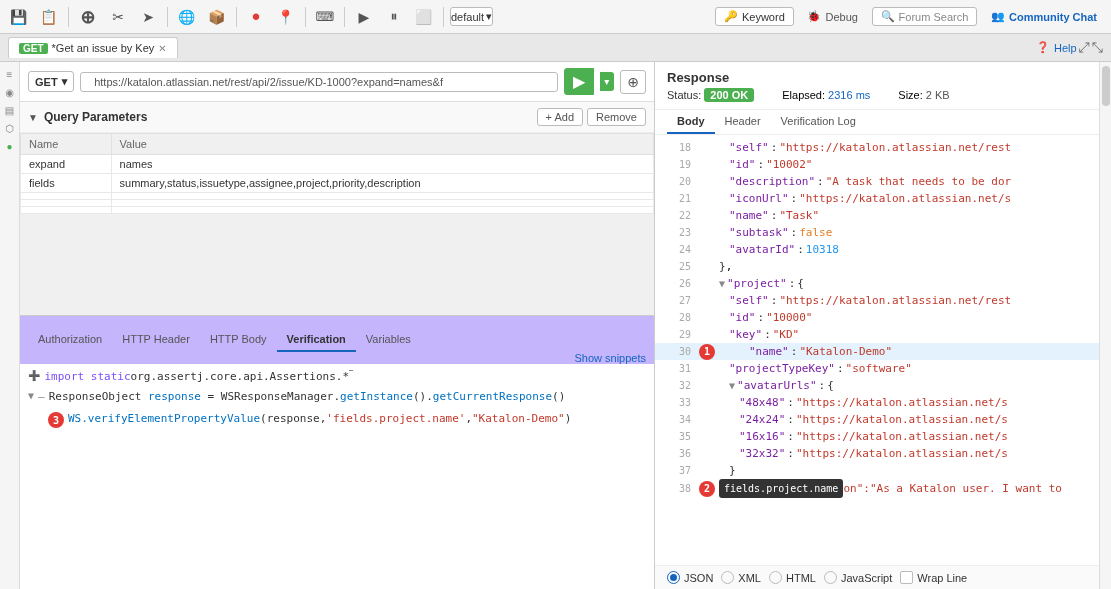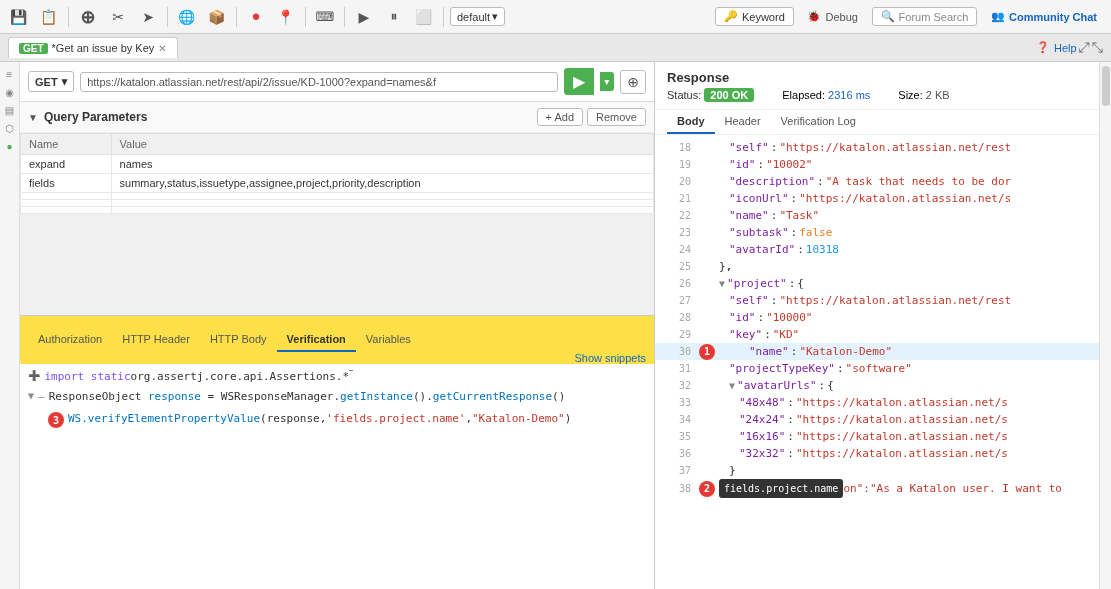--- a/index.html
+++ b/index.html
@@ -9,21 +9,21 @@
     .toolbar {
       display: flex; align-items: center; background: #f5f5f5; border-bottom: 1px solid #ccc;
       height: 34px; padding: 0 6px; gap: 4px;
     }
     .toolbar-icon {
       width: 26px; height: 26px; display: flex; align-items: center; justify-content: center;
       border-radius: 3px; cursor: pointer; font-size: 14px; color: #555;
     }
     .toolbar-sep { width: 1px; height: 20px; background: #ccc; margin: 0 2px; }
     .toolbar-btn {
-      display: flex; align-items: center; gap: 2px; padding: 2px 6px; border: 1px solid #bbb;
+      display: flex; align-items: center; gap: 2px; padding: 2px 0; border: 1px solid #bbb;
       border-radius: 3px; background: #fff; cursor: pointer; font-size: 11px; color: #333;
     }
     .toolbar-right { margin-left: auto; display: flex; align-items: center; gap: 6px; }
     .keyword-btn {
       display: flex; align-items: center; gap: 4px; padding: 2px 8px; border: 1px solid #bbb;
       border-radius: 3px; background: #fff; cursor: pointer; font-size: 11px; color: #333;
     }
     .debug-btn {
       display: flex; align-items: center; gap: 4px; padding: 2px 8px;
       cursor: pointer; font-size: 11px; color: #555;
@@ -77,21 +77,21 @@
 
     
     .url-bar {
       display: flex; align-items: center; padding: 6px 8px; gap: 6px; border-bottom: 1px solid #ddd; background: #fff;
     }
     .method-select {
       display: flex; align-items: center; gap: 4px; border: 1px solid #bbb; border-radius: 3px;
       padding: 3px 6px; background: #fff; font-size: 11px; font-weight: bold; color: #333; cursor: pointer;
     }
     .url-input {
-      flex: 1; border: 1px solid #bbb; border-radius: 3px; padding: 3px 6px; font-size: 11px; color: #555;
+      flex: 1; border: 1px solid #bbb; border-radius: 3px; padding: 3px 13px; font-size: 11px; color: #555;
       background: #fff;
     }
     .send-btn {
       display: flex; align-items: center; gap: 2px; padding: 3px 8px; border: 1px solid #4caf50;
       border-radius: 3px 0 0 3px; background: #4caf50; cursor: pointer; font-size: 16px; color: #fff;
     }
     .send-dropdown {
       padding: 3px 4px; border: 1px solid #4caf50; border-left: none; border-radius: 0 3px 3px 0;
       background: #4caf50; cursor: pointer; color: #fff; font-size: 10px;
     }
@@ -117,21 +117,21 @@
       background: #f0f0f0; border: 1px solid #e0e0e0; padding: 4px 8px;
       font-size: 11px; color: #666; text-align: left; font-weight: normal;
     }
     .params-table td {
       border: 1px solid #e8e8e8; padding: 3px 8px; font-size: 11px; color: #333;
       background: #fff;
     }
 
     
     .bottom-tabs {
-      display: flex; align-items: center; border-top: 1px solid #ccc; background: #fde047;
+      display: flex; align-items: center; border-top: 1px solid #ccc; background: #c4b5fd;
       padding: 0 8px;
     }
     .bottom-tab {
       padding: 5px 10px; font-size: 11px; color: #555; cursor: pointer; border-bottom: 2px solid transparent;
     }
     .bottom-tab.active { color: #333; border-bottom: 2px solid #1565c0; font-weight: 600; }
     .show-snippets-btn {
       margin-left: auto; font-size: 11px; color: #1565c0; cursor: pointer; margin-top: 36px;
     }
 
@@ -559,18 +559,40 @@
 
       </div>
         <div class="json-line">
         <span class="line-num">38</span>
         <span class="step-badge">2</span>
         <span class="tooltip-badge">fields.project.name</span>
         <span style="color:#c0392b; font-family:Consolas,monospace; font-size:11px;">on":"As a Katalon user. I want to</span>
       </div>
       </div>
 
+    <div class="format-bar">
+      <div class="format-option">
+        <div class="radio-fmt checked"></div>
+        <span>JSON</span>
+      </div>
+      <div class="format-option">
+        <div class="radio-fmt"></div>
+        <span>XML</span>
+      </div>
+      <div class="format-option">
+        <div class="radio-fmt"></div>
+        <span>HTML</span>
+      </div>
+      <div class="format-option">
+        <div class="radio-fmt"></div>
+        <span>JavaScript</span>
+      </div>
+      <div class="format-option">
+        <div class="checkbox-box"></div>
+        <span>Wrap Line</span>
+      </div>
+    </div>
   </div>
 
   <div class="right-sidebar">
     <div style="width:8px; height:40px; background:#ccc; border-radius:4px; cursor:pointer;"></div>
   </div>
 </div>
 
 </body></html>

